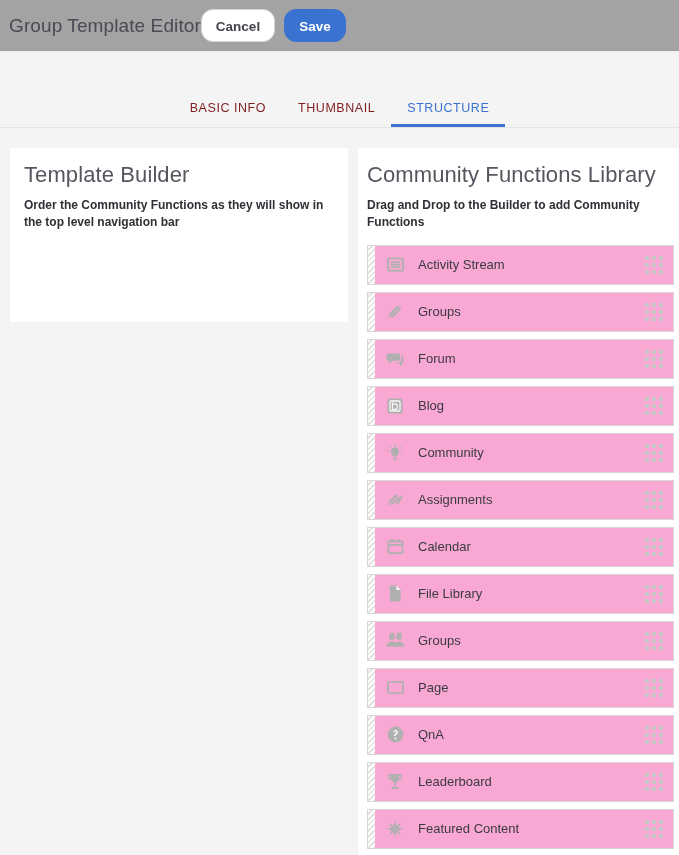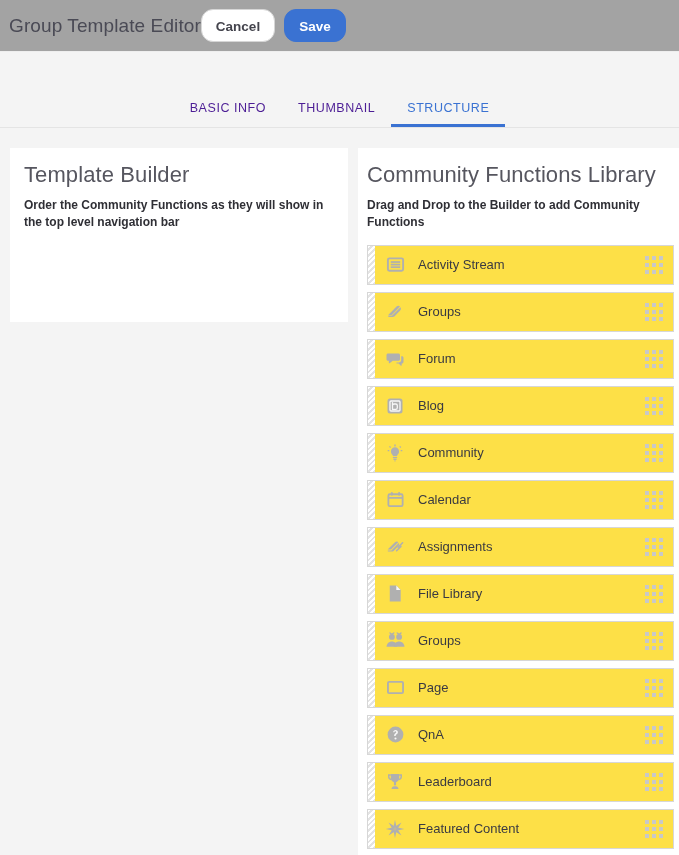--- a/index.html
+++ b/index.html
@@ -74,21 +74,21 @@
     box-sizing: border-box;
   }
   .tabs {
     display: flex;
     align-items: flex-end;
     gap: 0;
   }
   .tab {
     font-size: 12.5px;
     letter-spacing: .55px;
-    color: #4c1d95;
+    color: #7f1d1d;
     padding: 0 16px 9px 16px;
     cursor: pointer;
     border-bottom: 3px solid transparent;
     white-space: nowrap;
   }
   .tab.active {
     color: #3a72d2;
     border-bottom-color: #3a72d2;
   }
 
@@ -137,21 +137,21 @@
   
   .fn-list {
     margin-top: 13px;
     display: flex;
     flex-direction: column;
     gap: 7px;
   }
   .fn-item {
     position: relative;
     height: 40px;
-    background: #fde047;
+    background: #f9a8d4;
     border: 1px solid #d7d7d7;
     box-sizing: border-box;
     display: flex;
     align-items: center;
     padding-left: 16px;
     padding-right: 10px;
     cursor: move;
   }
   .fn-item::before {
     content: "";
@@ -328,50 +328,50 @@
             <i></i>
             <i></i>
             <i></i>
             <i></i>
             <i></i>
             <i></i>
           </span>
         </div>
         <div class="fn-item">
           <span class="fn-icon">
+            <svg width="20" height="20" viewBox="0 0 20 20">
+              <path d="M2.6 12.6 L10 5.2 C11 4.2 12.5 4.3 13.3 5.2 L6 12.6 Z" fill="currentColor"></path>
+              <path d="M2.8 13.4 L6.3 13.4 L13.7 6 C14.4 6.9 14.3 8.2 13.5 9 L8.6 13.9 C8.1 14.4 7.5 14.6 6.8 14.6 L3.5 14.6 C2.9 14.6 2.6 14 2.8 13.4 Z" fill="currentColor"></path>
+              <path d="M13.2 10.2 L17.6 5.8" stroke="currentColor" stroke-width="1.5" stroke-linecap="round"></path>
+              <path d="M11.6 13.8 L16 9.4" stroke="currentColor" stroke-width="1.5" stroke-linecap="round"></path>
+            </svg>
+          </span>
+          <span class="fn-label">Assignments</span>
+          <span class="fn-handle">
+            <i></i>
+            <i></i>
+            <i></i>
+            <i></i>
+            <i></i>
+            <i></i>
+            <i></i>
+            <i></i>
+            <i></i>
+          </span>
+        </div>
+        <div class="fn-item">
+          <span class="fn-icon">
             <svg width="19" height="19" viewBox="0 0 20 20">
               <rect x="2.5" y="4.5" width="15" height="12.5" rx="1.5" fill="none" stroke="currentColor" stroke-width="1.9"></rect>
               <path d="M2.5 8.3h15" stroke="currentColor" stroke-width="1.9"></path>
               <rect x="5.2" y="2" width="2" height="4" rx="1" fill="currentColor"></rect>
               <rect x="12.8" y="2" width="2" height="4" rx="1" fill="currentColor"></rect>
             </svg>
           </span>
           <span class="fn-label">Calendar</span>
-          <span class="fn-handle">
-            <i></i>
-            <i></i>
-            <i></i>
-            <i></i>
-            <i></i>
-            <i></i>
-            <i></i>
-            <i></i>
-            <i></i>
-          </span>
-        </div>
-        <div class="fn-item">
-          <span class="fn-icon">
-            <svg width="20" height="20" viewBox="0 0 20 20">
-              <path d="M2.6 12.6 L10 5.2 C11 4.2 12.5 4.3 13.3 5.2 L6 12.6 Z" fill="currentColor"></path>
-              <path d="M2.8 13.4 L6.3 13.4 L13.7 6 C14.4 6.9 14.3 8.2 13.5 9 L8.6 13.9 C8.1 14.4 7.5 14.6 6.8 14.6 L3.5 14.6 C2.9 14.6 2.6 14 2.8 13.4 Z" fill="currentColor"></path>
-              <path d="M13.2 10.2 L17.6 5.8" stroke="currentColor" stroke-width="1.5" stroke-linecap="round"></path>
-              <path d="M11.6 13.8 L16 9.4" stroke="currentColor" stroke-width="1.5" stroke-linecap="round"></path>
-            </svg>
-          </span>
-          <span class="fn-label">Assignments</span>
           <span class="fn-handle">
             <i></i>
             <i></i>
             <i></i>
             <i></i>
             <i></i>
             <i></i>
             <i></i>
             <i></i>
             <i></i>

